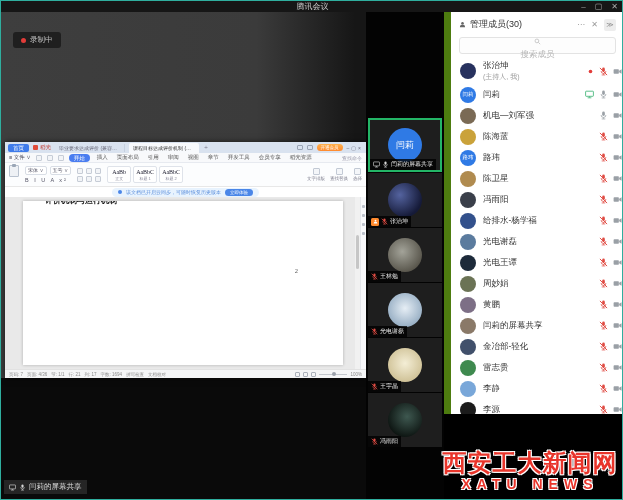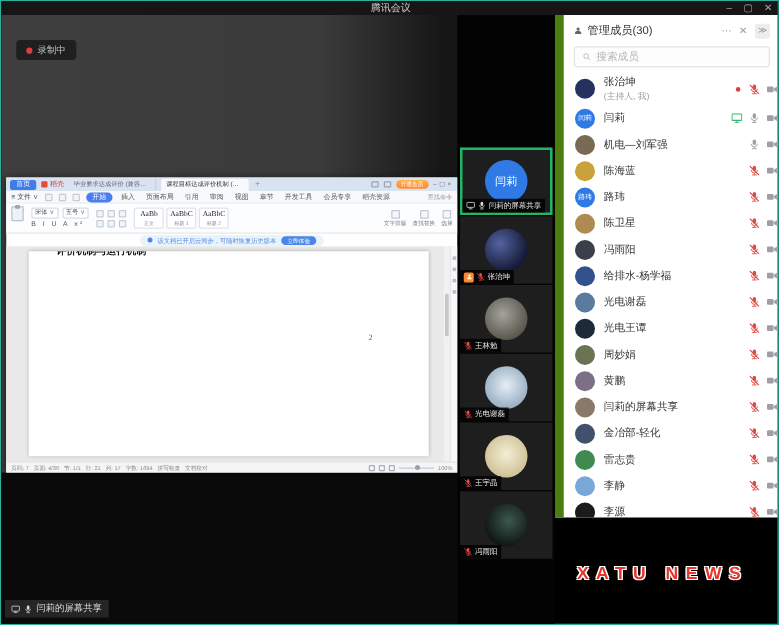--- a/index.html
+++ b/index.html
@@ -127,21 +127,21 @@
 
   
   .panel { position:absolute; left:443px; top:11px; width:180px; height:402px; background:#fff; border-left:7px solid #4d7c0f; }
   .panel-head { display:flex; align-items:center; gap:4px; padding:6px 8px 3px 8px; }
   .panel-title { font-size:9px; color:#333; }
   .panel-head-right { margin-left:auto; display:flex; align-items:center; gap:6px; }
   .ph-ic { font-size:8px; color:#9a9a9a; line-height:10px; }
   .collapse-box { width:12px; height:12px; background:#ededed; border-radius:2px; color:#8a8a8a;
                   font-size:7px; text-align:center; line-height:12px; }
   .searchbox { margin:3px 8px 4px 8px; height:17px; border:1px solid #e3e3e3; border-radius:3px; background:#fdfdfd;
-               display:flex; align-items:center; gap:4px; padding:0 6px; }
+               display:flex; align-items:center; gap:4px; padding:0 6px;flex-direction:column; }
   .searchbox .ph { font-size:8.5px; color:#b5b5b5; }
   .plist { position:absolute; left:0; top:46px; width:180px; bottom:0; overflow:hidden; }
   .prow { display:flex; align-items:center; height:21px; padding:0 9px; }
   .prow.host { height:26px; }
   .pav { width:16px; height:16px; border-radius:50%; flex:none; display:flex; align-items:center; justify-content:center;
          color:#fff; font-size:5.5px; }
   .pmeta { margin-left:7px; display:flex; flex-direction:column; justify-content:center; overflow:hidden; }
   .pname { font-size:8.5px; color:#333; white-space:nowrap; }
   .psub { font-size:7px; color:#9c9c9c; }
   .picons { margin-left:auto; display:flex; align-items:center; gap:5px; }
@@ -939,14 +939,15 @@
               <rect x="0.8" y="3" width="7" height="6" rx="1" fill="#9aa0a6"></rect>
               <path d="M8.2 5l3.2-2.1v6.2L8.2 7z" fill="#9aa0a6"></path>
             </svg>
           </span>
         </div>
       </div>
     </div>
 </div>
 
 <div class="watermark">
+  <div class="l1">西安工大新闻网</div>
   <div class="l2">XATU NEWS</div>
 </div>
 
 </body></html>

